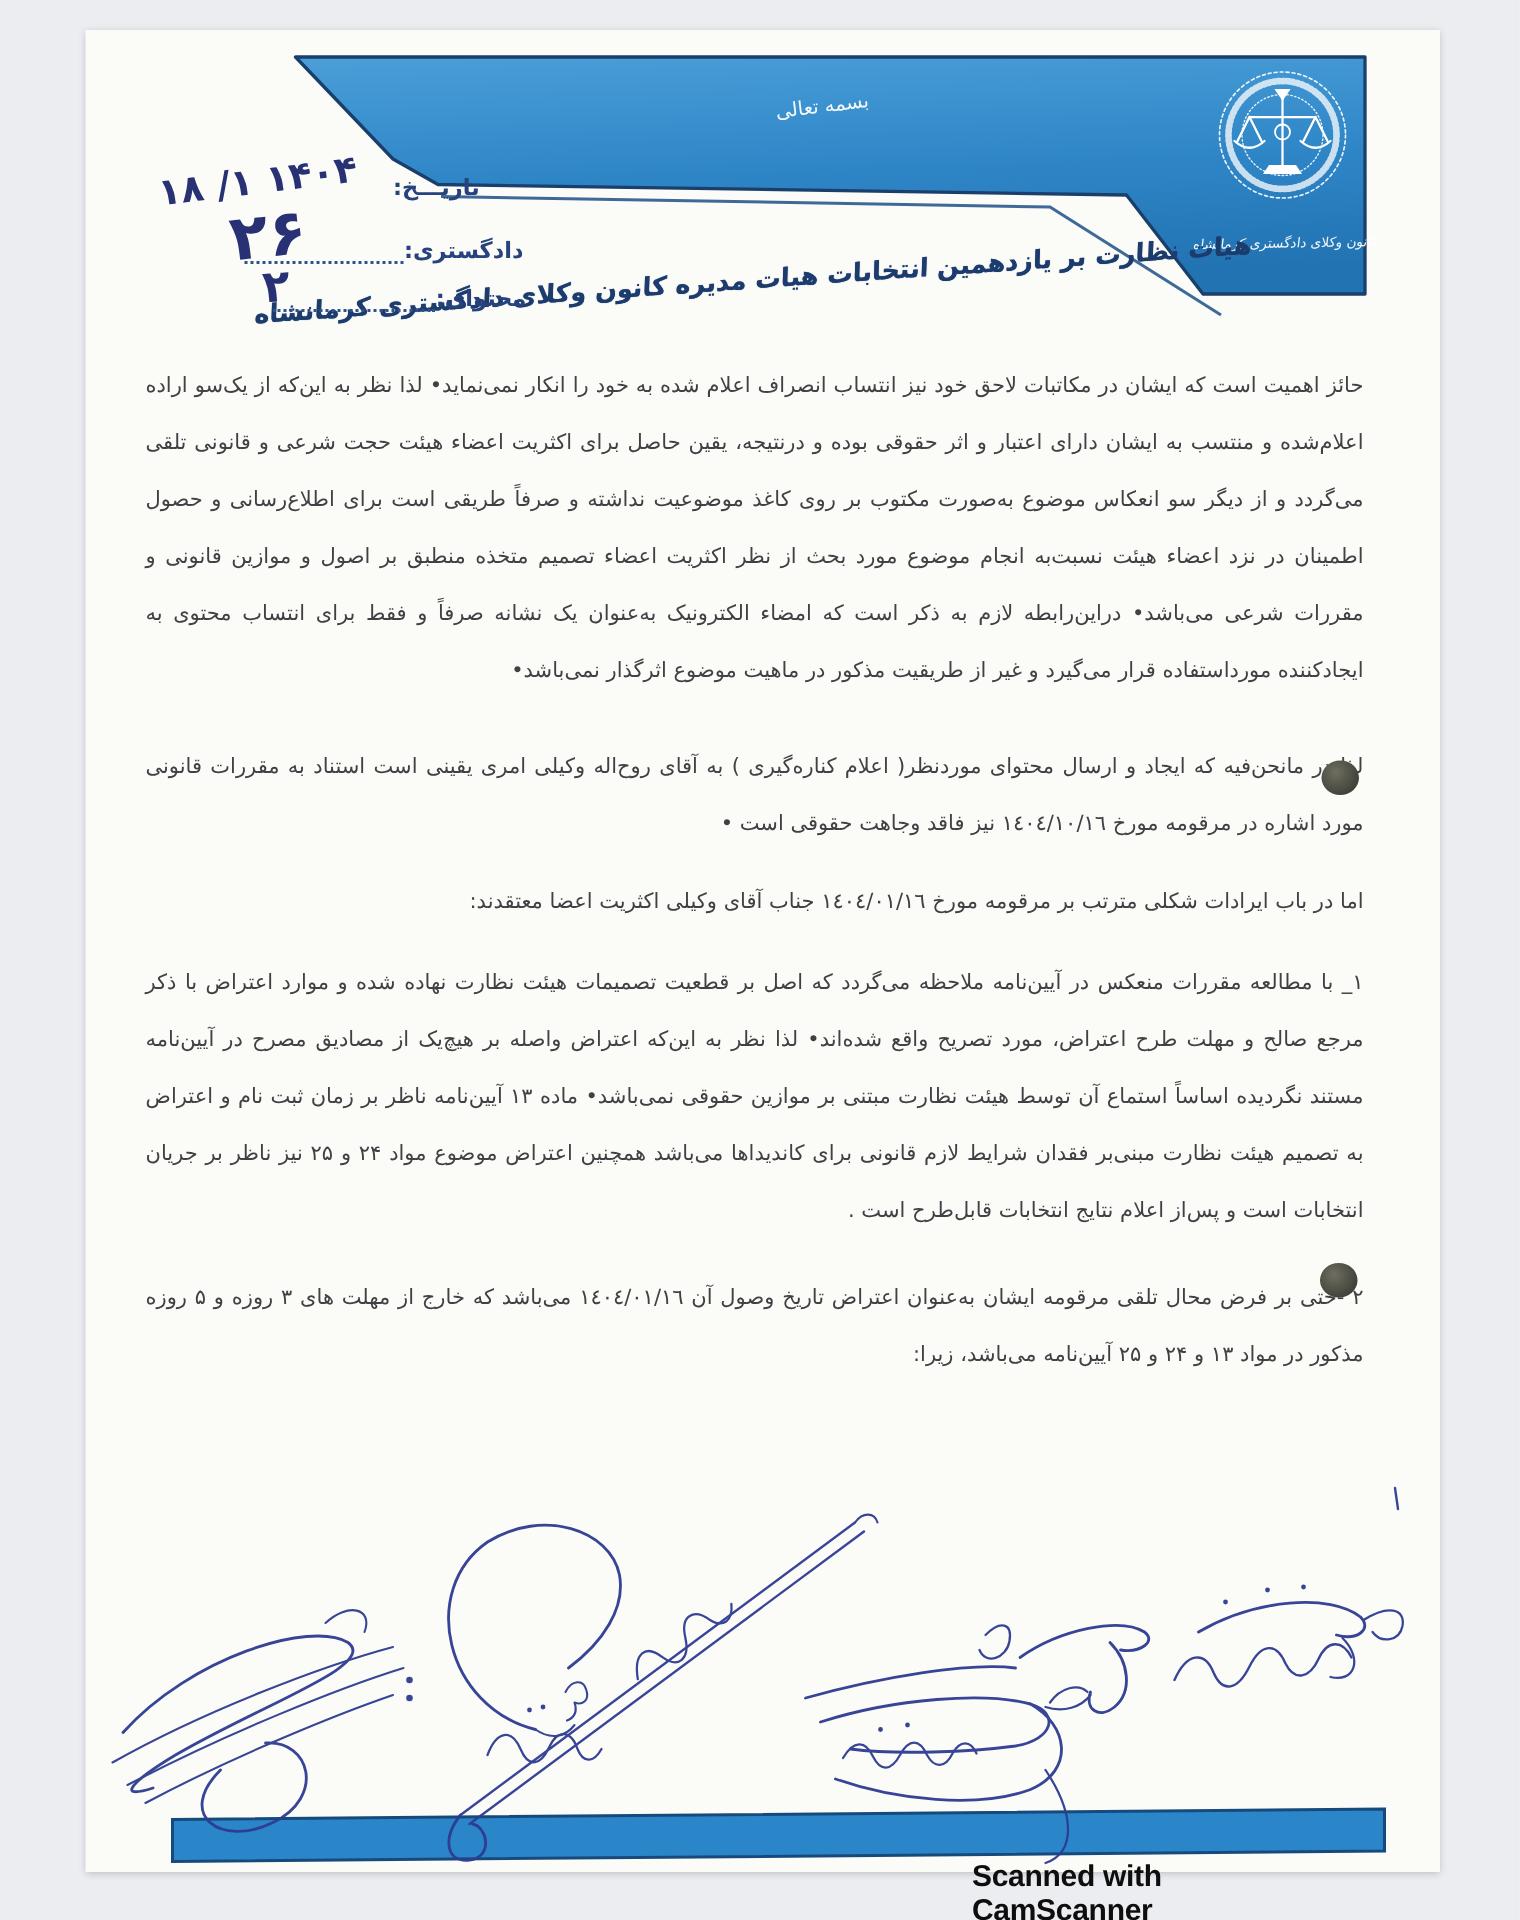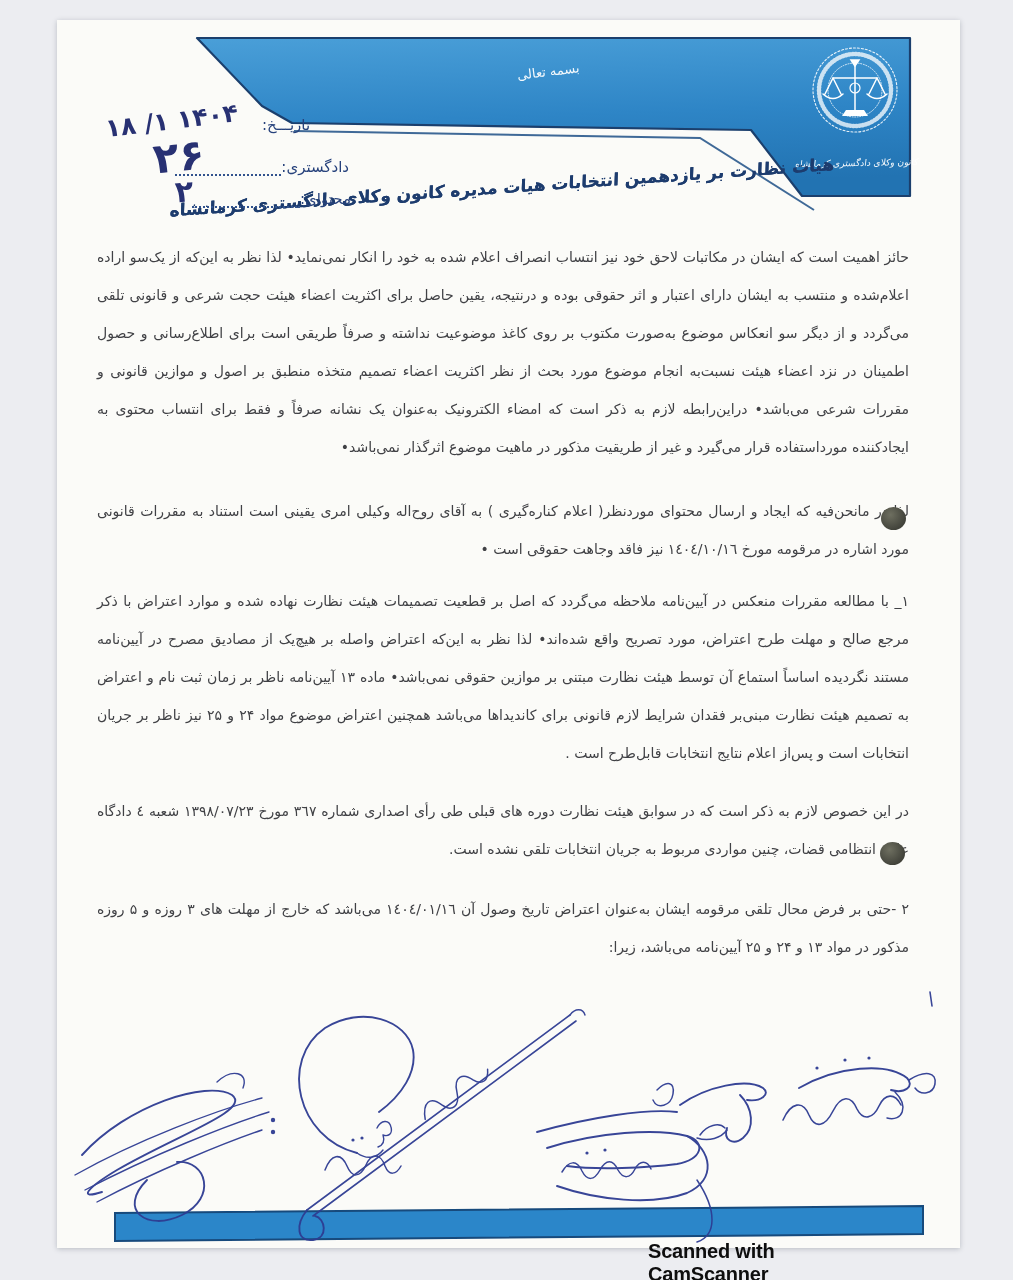--- a/index.html
+++ b/index.html
@@ -11,21 +11,21 @@
   .title{position:absolute;right:126px;top:134px;direction:rtl;white-space:nowrap;
          font-size:17px;font-weight:bold;color:#1d3c6e;
          transform:rotate(-4deg) skewX(-6deg);transform-origin:right center;
          text-shadow:0 0 .5px #1d3c6e;}
   .bismillah{position:absolute;left:460px;top:44px;color:#ffffff;font-size:13px;
          transform:rotate(-7deg);opacity:.95;direction:rtl;white-space:nowrap;}
   .logo-caption{position:absolute;left:700px;top:138px;width:200px;text-align:center;
          color:#ffffff;font-size:9px;direction:rtl;white-space:nowrap;
          transform:skewX(-8deg) rotate(-1deg);opacity:.95;}
   .st-row{position:absolute;display:flex;direction:rtl;align-items:flex-end;
-          color:#27427c;font-size:15px;font-weight:400;}
+          color:#27427c;font-size:15px;font-weight:700;}
   .st-label{white-space:nowrap;}
   .st-dots{display:inline-block;border-bottom:2px dotted #31528e;height:14px;}
   .hand{position:absolute;color:#283173;font-weight:600;direction:rtl;}
   .hand-date{left:48px;top:86px;font-size:25px;transform:rotate(-7deg);letter-spacing:2px;}
   .hand-number{left:96px;top:112px;font-size:42px;transform:rotate(-6deg);}
   .hand-page{left:118px;top:154px;font-size:30px;transform:rotate(-4deg);}
   .body-text{position:absolute;left:40px;top:218px;width:812px;direction:rtl;
          text-align:justify;color:#404145;font-size:14px;line-height:38px;}
   .body-text p{margin:0;}
   .body-text p.gap-a{margin-bottom:26px;}
@@ -90,22 +90,22 @@
 
     <div class="st-row" style="left:62px;top:170px;width:232px;">
       <span class="st-label">محتوای:</span>
       <span class="st-dots" style="width:108px;"></span>
     </div>
     <div class="hand hand-page">۲</div>
 
     <div class="body-text">
       <p class="gap-a" lang="fa">حائز اهمیت است که ایشان در مکاتبات لاحق خود نیز انتساب انصراف اعلام شده به خود را انکار نمی‌نماید• لذا نظر به این‌که از یک‌سو اراده اعلام‌شده و منتسب به ایشان دارای اعتبار و اثر حقوقی بوده و درنتیجه، یقین حاصل برای اکثریت اعضاء هیئت حجت شرعی و قانونی تلقی می‌گردد و از دیگر سو انعکاس موضوع به‌صورت مکتوب بر روی کاغذ موضوعیت نداشته و صرفاً طریقی است برای اطلاع‌رسانی و حصول اطمینان در نزد اعضاء هیئت نسبت‌به انجام موضوع مورد بحث از نظر اکثریت اعضاء تصمیم متخذه منطبق بر اصول و موازین قانونی و مقررات شرعی می‌باشد• دراین‌رابطه لازم به ذکر است که امضاء الکترونیک به‌عنوان یک نشانه صرفاً و فقط برای انتساب محتوی به ایجادکننده مورداستفاده قرار می‌گیرد و غیر از طریقیت مذکور در ماهیت موضوع اثرگذار نمی‌باشد•</p>
       <p class="gap-b" lang="fa">لذا در مانحن‌فیه که ایجاد و ارسال محتوای موردنظر( اعلام کناره‌گیری ) به آقای روح‌اله وکیلی امری یقینی است استناد به مقررات قانونی مورد اشاره در مرقومه مورخ ١٤٠٤/١٠/١٦ نیز فاقد وجاهت حقوقی است •</p>
+      <p class="gap-c" lang="fa">اما در باب ایرادات شکلی مترتب بر مرقومه مورخ ١٤٠٤/٠١/١٦ جناب آقای وکیلی اکثریت اعضا معتقدند:</p>
       <p class="gap-d" lang="fa">۱_ با مطالعه مقررات منعکس در آیین‌نامه ملاحظه می‌گردد که اصل بر قطعیت تصمیمات هیئت نظارت نهاده شده و موارد اعتراض با ذکر مرجع صالح و مهلت طرح اعتراض، مورد تصریح واقع شده‌اند• لذا نظر به این‌که اعتراض واصله بر هیچ‌یک از مصادیق مصرح در آیین‌نامه مستند نگردیده اساساً استماع آن توسط هیئت نظارت مبتنی بر موازین حقوقی نمی‌باشد• ماده ۱۳ آیین‌نامه ناظر بر زمان ثبت نام و اعتراض به تصمیم هیئت نظارت مبنی‌بر فقدان شرایط لازم قانونی برای کاندیداها می‌باشد همچنین اعتراض موضوع مواد ۲۴ و ۲۵ نیز ناظر بر جریان انتخابات است و پس‌از اعلام نتایج انتخابات قابل‌طرح است .</p>
-      <p class="gap-e" lang="fa">در این خصوص لازم به ذکر است که در سوابق هیئت نظارت دوره های قبلی طی رأی اصداری شماره ٣٦٧ مورخ ١٣٩٨/٠٧/٢٣ شعبه ٤ دادگاه عالی انتظامی قضات، چنین مواردی مربوط به جریان انتخابات تلقی نشده است.</p>
       <p lang="fa">۲ -حتی بر فرض محال تلقی مرقومه ایشان به‌عنوان اعتراض تاریخ وصول آن ١٤٠٤/٠١/١٦ می‌باشد که خارج از مهلت های ۳ روزه و ۵ روزه مذکور در مواد ۱۳ و ۲۴ و ۲۵ آیین‌نامه می‌باشد، زیرا:</p>
     </div>
 
     <div class="hole hole1"></div>
     <div class="hole hole2"></div>
 
     <svg class="sig-svg" width="903" height="268" viewBox="0 960 903 268">
 
       <polygon points="58,1193 866,1186 866,1214 58,1221" fill="#2b86c9" stroke="#174a7c" stroke-width="2"></polygon>
       <g stroke="#2e3c92" fill="none" stroke-width="1.9" stroke-linecap="round" opacity="0.95">

